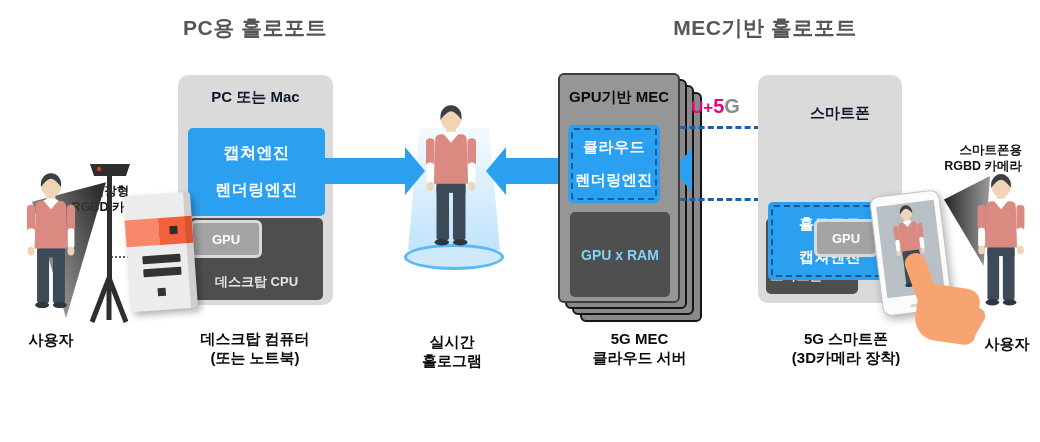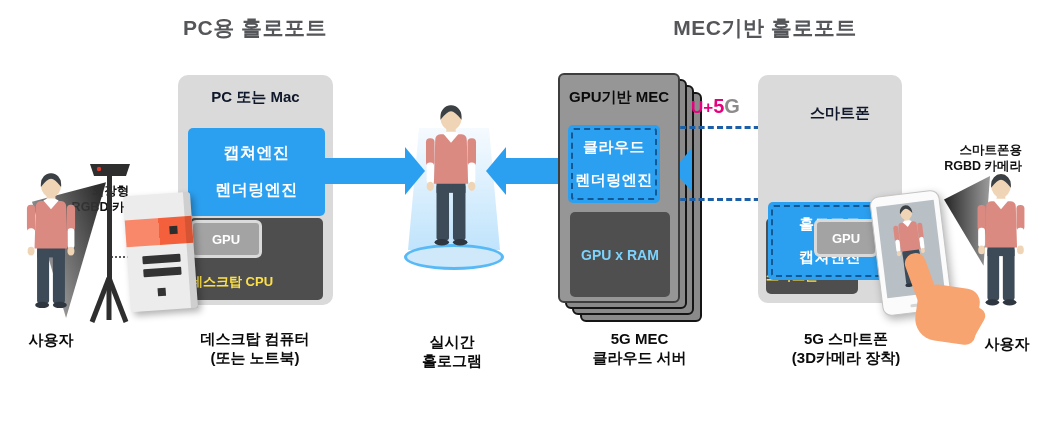--- a/index.html
+++ b/index.html
@@ -8,21 +8,21 @@
   .abs{position:absolute;}
   .title{font-size:21px;font-weight:bold;color:#55565A;text-align:center;letter-spacing:.5px;}
   .container{background:#DADADA;border-radius:10px;}
   .hdr{font-size:15px;font-weight:bold;color:#0f172a;text-align:center;}
   .bluebox{background:#2CA0F0;border-radius:5px;color:#fff;font-weight:bold;text-align:center;
            display:flex;flex-direction:column;justify-content:space-evenly;z-index:4;}
   .bluebox .ln{font-size:15px;letter-spacing:.5px;}
   .dashed-inner{position:relative;}
   .dashed-inner::after{content:"";position:absolute;inset:3px;border:2px dashed rgba(13,70,125,.8);border-radius:3px;pointer-events:none;}
   .darkbox{background:#4E4E4E;border-radius:5px;z-index:3;}
-  .darkbox .lbl{position:absolute;left:0;right:0;bottom:9px;text-align:left;color:#fde047;font-weight:bold;font-size:13px;margin-top:38px;}
+  .darkbox .lbl{position:absolute;left:0;right:0;bottom:9px;text-align:center;color:#e5e5e5;font-weight:bold;font-size:13px;margin-top:38px;}
   .gpubox{background:#A3A3A3;border:3px solid #DADADA;border-radius:6px;box-sizing:border-box;
           color:#fff;font-weight:bold;font-size:13px;text-align:center;z-index:4;display:flex;align-items:center;justify-content:center;}
   .cap{font-size:15px;font-weight:bold;line-height:19px;color:#0B0B0B;text-align:center;}
   .small-lbl{font-size:12.5px;font-weight:bold;line-height:16px;color:#111;text-align:center;}
   .arrow-body{background:#2CA0F0;z-index:2;}
   .arrow-head-r{width:0;height:0;border-top:24px solid transparent;border-bottom:24px solid transparent;border-left:20px solid #2CA0F0;z-index:2;}
   .arrow-head-l{width:0;height:0;border-top:24px solid transparent;border-bottom:24px solid transparent;border-right:20px solid #2CA0F0;z-index:2;}
   .dashline{border-top:3px dashed #1C5FA6;z-index:2;}
   .mec-layer{width:122px;height:230px;background:#8A8A8A;border:2px solid #151515;border-radius:6px;box-sizing:border-box;z-index:2;}
   .mec-main{width:122px;height:230px;background:#969696;border:2px solid #3E3E3E;border-radius:6px;box-sizing:border-box;z-index:3;}

